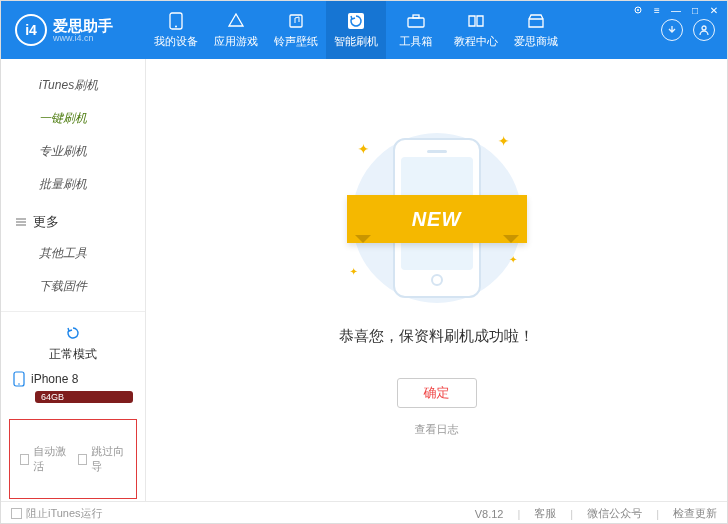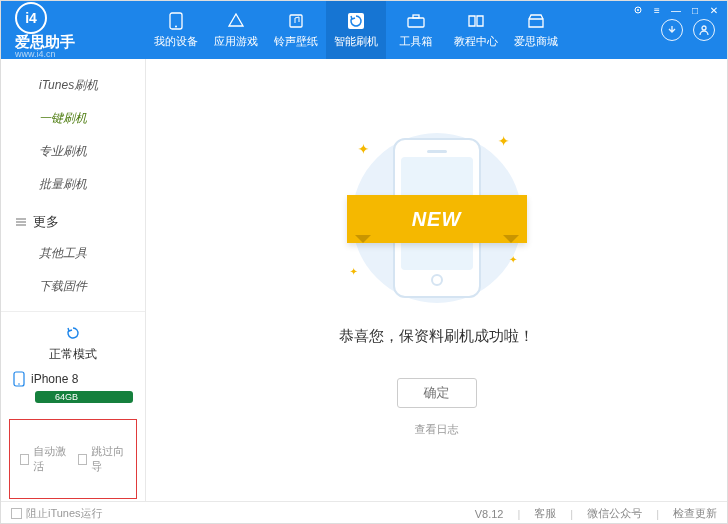--- a/index.html
+++ b/index.html
@@ -1,56 +1,56 @@
 <!DOCTYPE html>
 <html><head>
 <meta charset="utf-8">
 <style>
 * { box-sizing: border-box; margin: 0; padding: 0; }
 body { font-family: "Microsoft YaHei", sans-serif; font-size: 12px; background: #fff; width: 728px; height: 524px; overflow: hidden; border: 1px solid #ddd; }
 .header { background: #1d85ea; height: 58px; display: flex; align-items: center; color: #fff; position: relative; }
-.logo-area { display: flex; padding: 0 14px; width: 145px; flex-direction: column; }
+.logo-area { display: flex; align-items: center; padding: 0 14px; width: 145px; }
 .logo-circle { width: 32px; height: 32px; border: 2px solid #fff; border-radius: 50%; display: flex; align-items: center; justify-content: center; font-weight: bold; font-size: 14px; margin-right: 6px; }
 .logo-text { font-size: 15px; font-weight: bold; line-height: 1; }
 .logo-sub { font-size: 9px; color: #b9d8f5; }
 .nav-tabs { display: flex; height: 100%; flex: 1; }
 .nav-tab { width: 60px; display: flex; flex-direction: column; align-items: center; justify-content: center; font-size: 11px; cursor: pointer; gap: 4px; }
 .nav-tab.active { background: #1675d3; }
 .nav-icon { width: 18px; height: 18px; display: flex; align-items: center; justify-content: center; }
 .header-right { display: flex; gap: 10px; padding-right: 12px; align-items: center; }
 .circle-btn { width: 22px; height: 22px; border: 1.5px solid #fff; border-radius: 50%; display: flex; align-items: center; justify-content: center; cursor: pointer; opacity: 0.9; }
 .win-controls { position: absolute; top: 2px; right: 4px; display: flex; gap: 1px; }
 .win-btn { width: 18px; height: 14px; display: flex; align-items: center; justify-content: center; color: #fff; font-size: 10px; cursor: pointer; }
 .content { display: flex; height: calc(100% - 58px - 22px); }
 .sidebar { width: 145px; border-right: 1px solid #e8e8e8; display: flex; flex-direction: column; }
 .side-scroll { flex: 1; overflow: auto; padding: 10px 0; }
 .side-group-title { display: flex; align-items: center; padding: 6px 14px; color: #333; font-size: 13px; gap: 6px; }
 .side-item { padding: 8px 14px 8px 38px; color: #555; font-size: 12px; cursor: pointer; font-style: italic; }
 .side-item.active { color: #4d7c0f; }
 .side-bottom { padding: 10px 12px; border-top: 1px solid #eee; }
 .mode-row { display: flex; align-items: center; gap: 6px; padding: 4px 0; color: #333; flex-direction: column; }
 .device-row { display: flex; align-items: center; gap: 6px; padding: 4px 0; color: #333; }
-.badge { background: #15803d; color: #fff; font-size: 9px; padding: 1px 20px; border-radius: 3px; margin-left: 22px; }
+.badge { background: #7f1d1d; color: #fff; font-size: 9px; padding: 1px 6px; border-radius: 3px; margin-left: 22px; }
 .side-checks { padding: 24px 10px; border: 1px solid #e03a3a; margin: 6px 8px 2px 8px; display: flex; gap: 10px; }
 .chk-item { display: flex; align-items: center; gap: 4px; color: #999; font-size: 11px; }
 .chk-box { width: 11px; height: 11px; border: 1px solid #bbb; }
 .main { flex: 1; display: flex; flex-direction: column; align-items: center; justify-content: center; padding: 20px; }
 .illus { width: 210px; height: 190px; position: relative; display: flex; align-items: center; justify-content: center; }
 .circle-bg { position: absolute; width: 170px; height: 170px; background: #e9f2fb; border-radius: 50%; }
 .phone { position: relative; width: 88px; height: 160px; background: #fff; border: 2px solid #d5e4f2; border-radius: 12px; display: flex; flex-direction: column; align-items: center; padding: 10px 6px; }
 .phone-screen { flex: 1; width: 100%; background: #eaf4fc; border-radius: 4px; margin: 4px 0; }
 .phone-btn { width: 12px; height: 12px; border: 2px solid #d5e4f2; border-radius: 50%; }
 .ribbon { position: absolute; top: 72px; width: 180px; height: 48px; background: #f5b800; color: #fff; font-weight: bold; font-size: 20px; display: flex; align-items: center; justify-content: center; font-style: italic; letter-spacing: 1px; box-shadow: 0 3px 6px rgba(0,0,0,0.12); }
 .ribbon::before, .ribbon::after { content: ""; position: absolute; bottom: -8px; border: 8px solid transparent; border-top-color: #c99500; }
 .ribbon::before { left: 8px; } .ribbon::after { right: 8px; }
 .sparkle { position: absolute; color: #f5b800; font-size: 14px; }
 .sparkle.s1 { top: 18px; left: 26px; } .sparkle.s2 { top: 10px; right: 32px; }
 .sparkle.s3 { bottom: 36px; left: 18px; font-size: 10px; } .sparkle.s4 { bottom: 48px; right: 24px; font-size: 10px; }
 .msg { font-size: 15px; color: #333; margin-top: 14px; text-align: center; }
-.ok-btn { border: 1px solid #ccc; background: #fff; padding: 5px 26px; border-radius: 3px; margin-top: 32px; cursor: pointer; font-size: 13px; color: #737373; }
+.ok-btn { border: 1px solid #ccc; background: #fff; padding: 5px 26px; border-radius: 3px; margin-top: 32px; cursor: pointer; font-size: 13px; color: #ef4444; }
 .log-link { color: #999; font-size: 11px; margin-top: 14px; cursor: pointer; }
 .footer { height: 24px; border-top: 1px solid #e8e8e8; display: flex; align-items: center; padding: 0 10px; font-size: 11px; color: #888; }
 .footer-left { display: flex; align-items: center; gap: 4px; }
 .footer-right { margin-left: auto; display: flex; gap: 14px; align-items: center; }
 .footer-right span { cursor: pointer; }
 svg { display: block; }
 </style>
 </head>
 <body>
 

